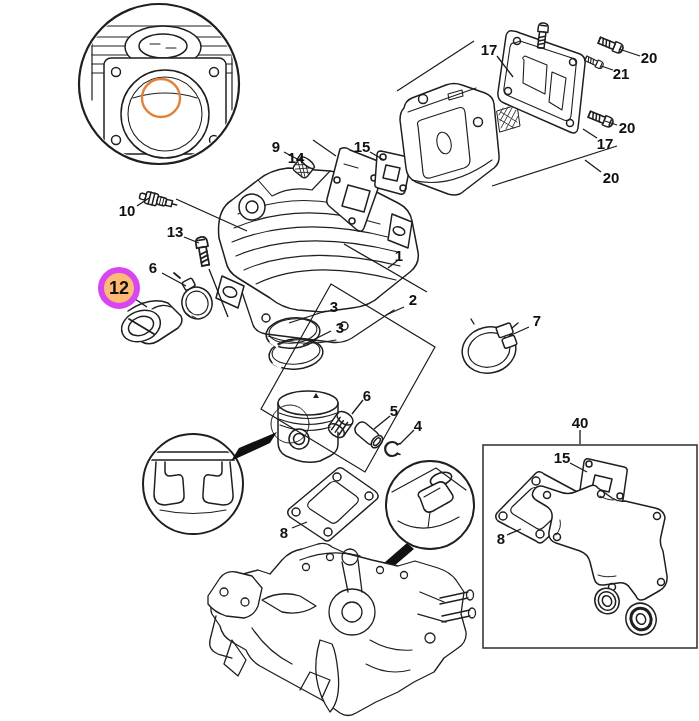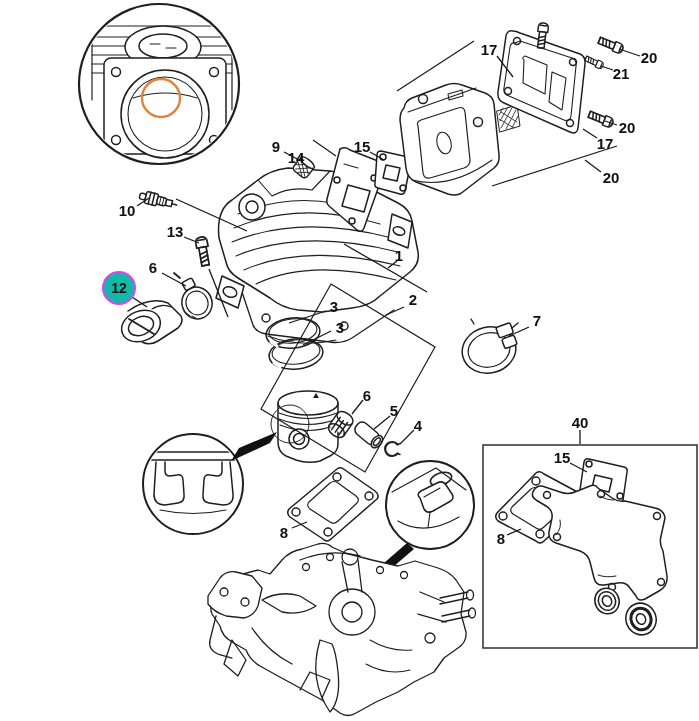--- a/index.html
+++ b/index.html
@@ -4,22 +4,22 @@
 <style>
   html,body{margin:0;padding:0;background:#fff;}
   .stage{position:relative;width:699px;height:721px;background:#fff;overflow:hidden;
          font-family:"Liberation Sans",sans-serif;}
   .stage svg{position:absolute;left:0;top:0;}
   #callout-layer{position:absolute;left:0;top:0;width:699px;height:583px;pointer-events:none;}
   .callout{position:absolute;transform:translate(-50%,-50%);
            font:bold 15px "Liberation Sans",sans-serif;color:#101010;
            pointer-events:auto;cursor:pointer;white-space:nowrap;}
   .callout.highlighted{width:30px;height:30px;border-radius:50%;
-           background:#14b8a6;border:2px solid #d946ef;
-           display:flex;align-items:center;justify-content:center;font-size:14px;}
+           background:#fdba74;border:6px solid #d946ef;
+           display:flex;align-items:center;justify-content:center;font-size:18px;}
   .leader{stroke:#1a1a1a;stroke-width:1.3;fill:none;}
   .bracket{stroke:#1a1a1a;stroke-width:1.2;fill:none;}
   .groupbox{stroke:#3a3a3a;stroke-width:1.6;fill:none;}
 </style>
 </head>
 <body>
 
 <div class="stage">
 <svg width="699" height="721" viewBox="0 0 699 721">
   <defs>

